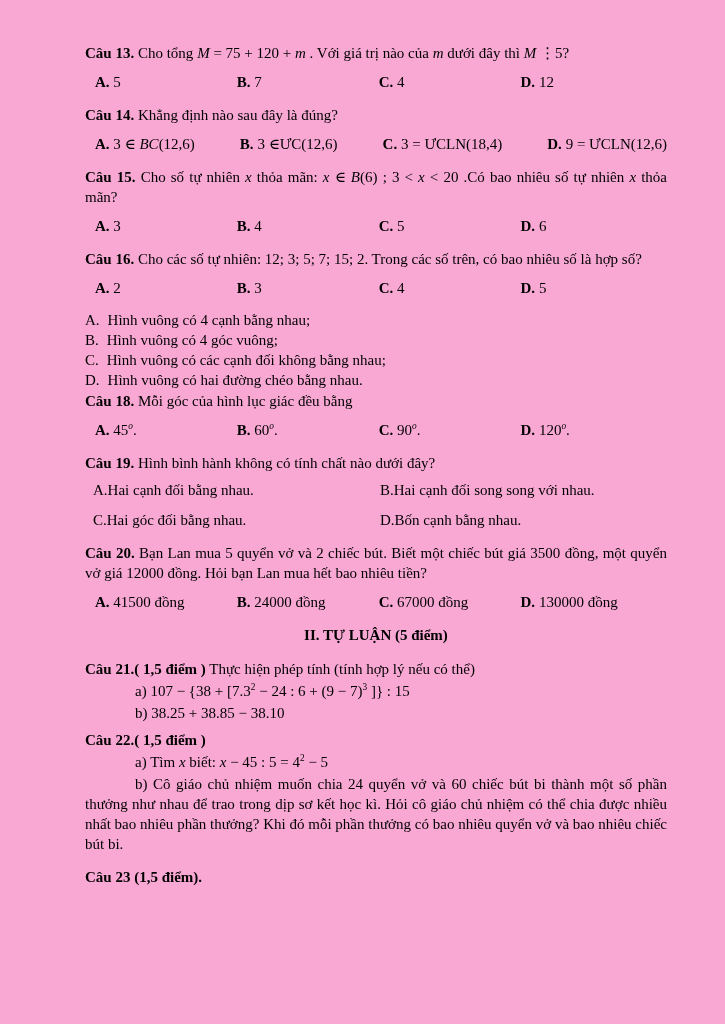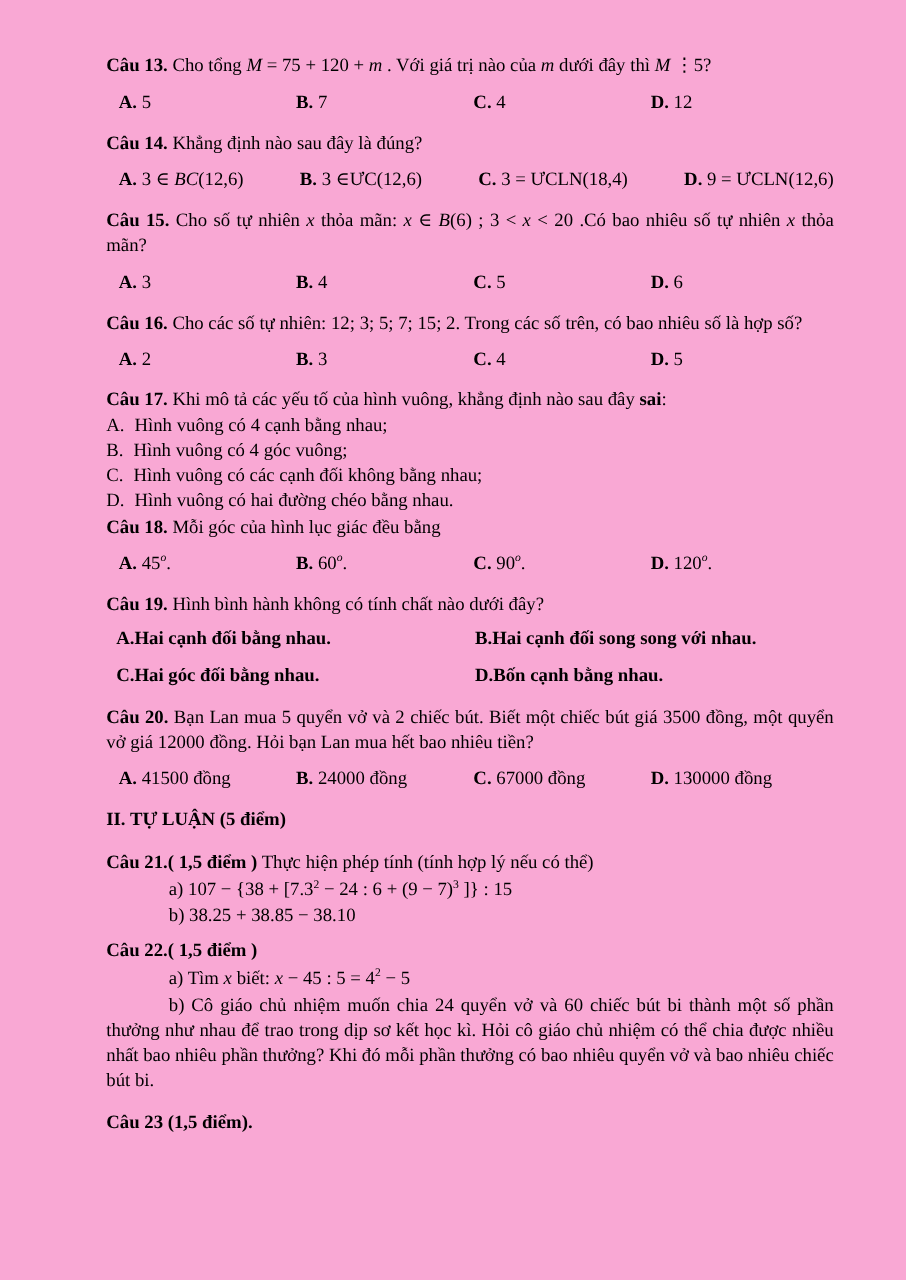--- a/index.html
+++ b/index.html
@@ -19,31 +19,31 @@
   .opts{margin:9px 0 0 0;}
   .opts.row4{display:flex;padding-left:10px;align-items:flex-end;}
   .row4 .opt{flex:0 0 24.8%;white-space:nowrap;}
   .row4 .opt:last-child{flex:1 1 auto;}
   .opts.between{display:flex;justify-content:space-between;padding-left:10px;}
   .between .opt{white-space:nowrap;}
   .opts.lines{margin-top:1px;}
   .lines .opt{display:block;}
   .lines .opt-text{padding-left:8px;}
   .opts.col2{display:flex;flex-wrap:wrap;padding-left:8px;}
-  .col2 .opt{flex:0 0 50%;box-sizing:border-box;font-weight:bold;}
+  .col2 .opt{flex:0 0 50%;box-sizing:border-box;}
   .col2 .opt:nth-child(-n+2){margin-bottom:10px;}
   .sub{margin:2px 0;padding-left:50px;}
   .sub-q22b{padding-left:0;text-indent:50px;text-align:justify;margin:1px 0;}
   .blk-q17{margin-bottom:1px;}
   .blk-q17 .opts{margin-top:1px;}
   .blk-q18 .stem{text-align:left;}
   .blk-q19 .opts{margin-top:7px;}
   .blk-q21{margin-bottom:8px;}
   .blk-q23{margin-top:10px;}
-  .blk-sec2{margin-top:2px;}
+  .blk-sec2{margin-top:2px;text-align:center;}
 </style>
 </head>
 <body>
 
 <div class="page">
   <div id="doc">
       <div class="q blk-q13">
         <p class="stem"><span class="b">Câu 13.</span><span> Cho tổng </span><span class="i">M</span><span> = 75 + 120 + </span><span class="i">m</span><span> . Với giá trị nào của </span><span class="i">m</span><span> dưới đây thì </span><span class="i">M</span><span> ⋮5?</span></p>
         <div class="opts row4">
           <span class="opt"><span class="opt-letter b">A.</span><span class="opt-text"><span> 5</span></span></span>
@@ -73,21 +73,20 @@
       <div class="q blk-q16">
         <p class="stem"><span class="b">Câu 16.</span><span> Cho các số tự nhiên: 12; 3; 5; 7; 15; 2. Trong các số trên, có bao nhiêu số là hợp số?</span></p>
         <div class="opts row4">
           <span class="opt"><span class="opt-letter b">A.</span><span class="opt-text"><span> 2</span></span></span>
           <span class="opt"><span class="opt-letter b">B.</span><span class="opt-text"><span> 3</span></span></span>
           <span class="opt"><span class="opt-letter b">C.</span><span class="opt-text"><span> 4</span></span></span>
           <span class="opt"><span class="opt-letter b">D.</span><span class="opt-text"><span> 5</span></span></span>
         </div>
       </div>
       <div class="q blk-q17">
-        <p class="stem"><span class="b">Câu 17.</span><span> Khi mô tả các yếu tố của hình vuông, khẳng định nào sau đây </span><span class="b">sai</span><span>:</span></p>
         <div class="opts lines">
           <span class="opt"><span class="opt-letter">A.</span><span class="opt-text"><span>Hình vuông có 4 cạnh bằng nhau;</span></span></span>
           <span class="opt"><span class="opt-letter">B.</span><span class="opt-text"><span>Hình vuông có 4 góc vuông;</span></span></span>
           <span class="opt"><span class="opt-letter">C.</span><span class="opt-text"><span>Hình vuông có các cạnh đối không bằng nhau;</span></span></span>
           <span class="opt"><span class="opt-letter">D.</span><span class="opt-text"><span>Hình vuông có hai đường chéo bằng nhau.</span></span></span>
         </div>
       </div>
       <div class="q blk-q18">
         <p class="stem"><span class="b">Câu 18.</span><span> Mỗi góc của hình lục giác đều bằng</span></p>
         <div class="opts row4">

